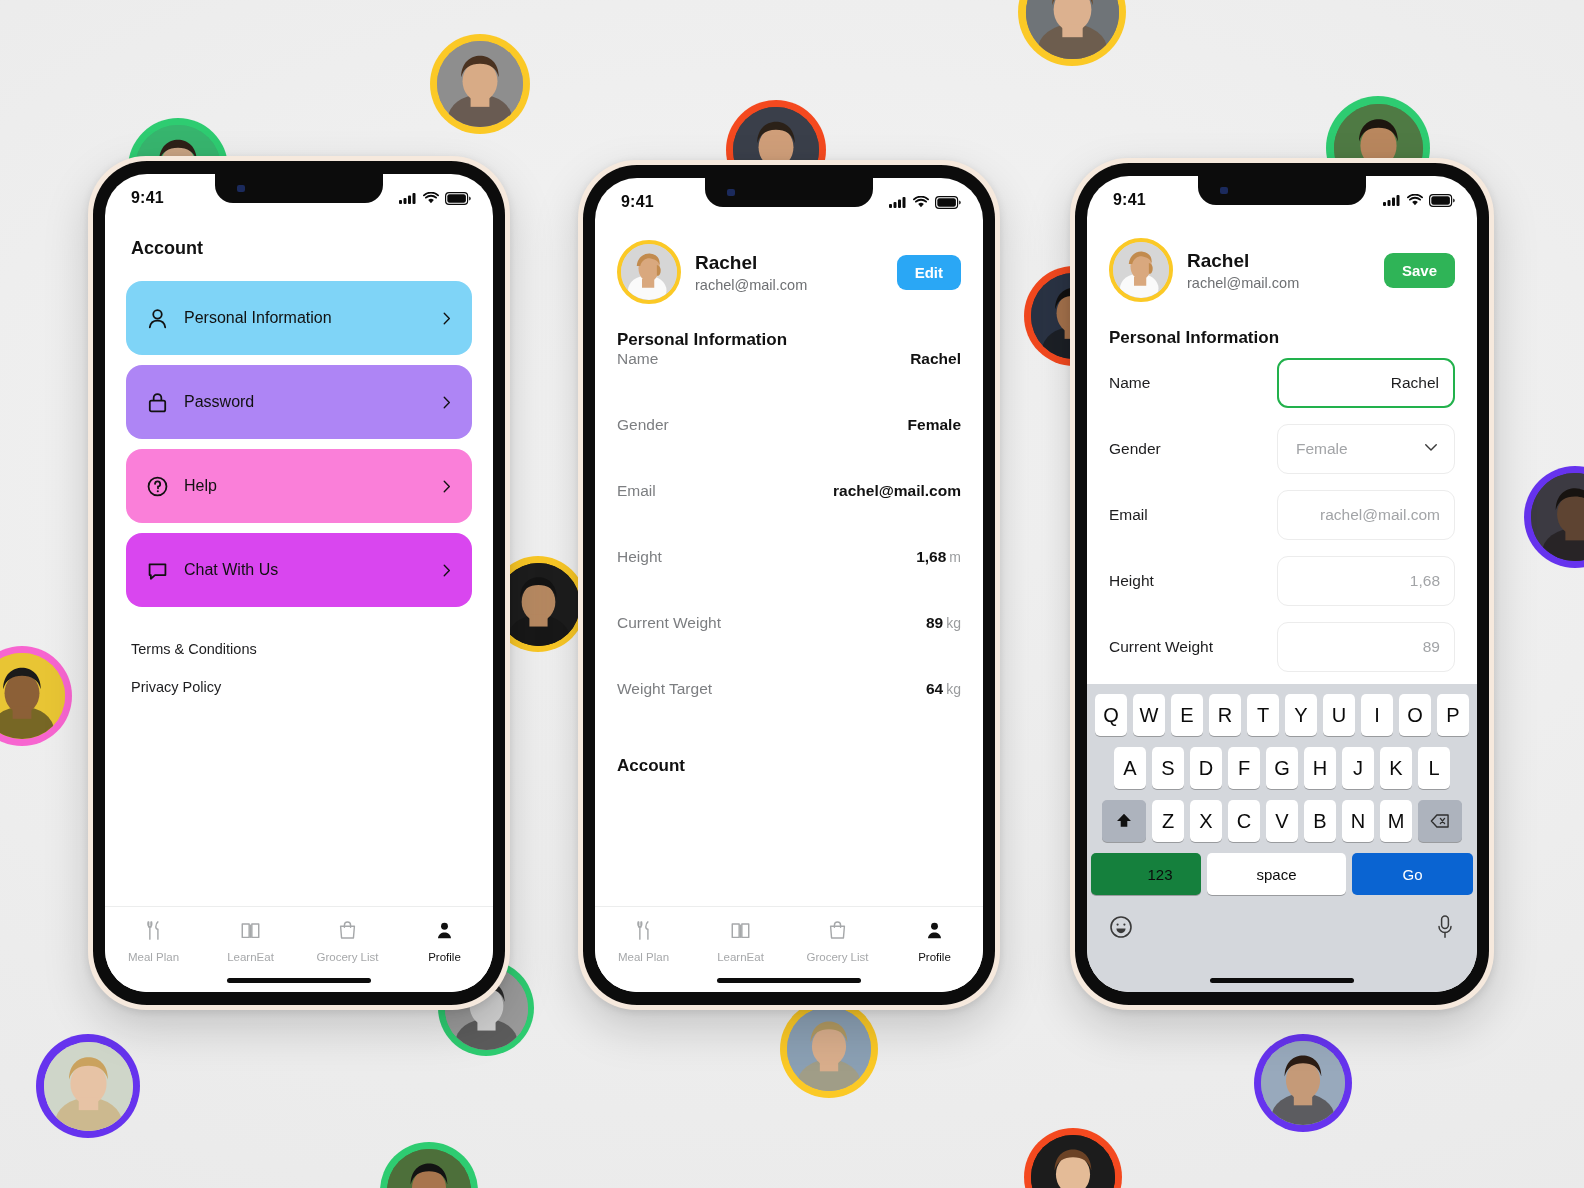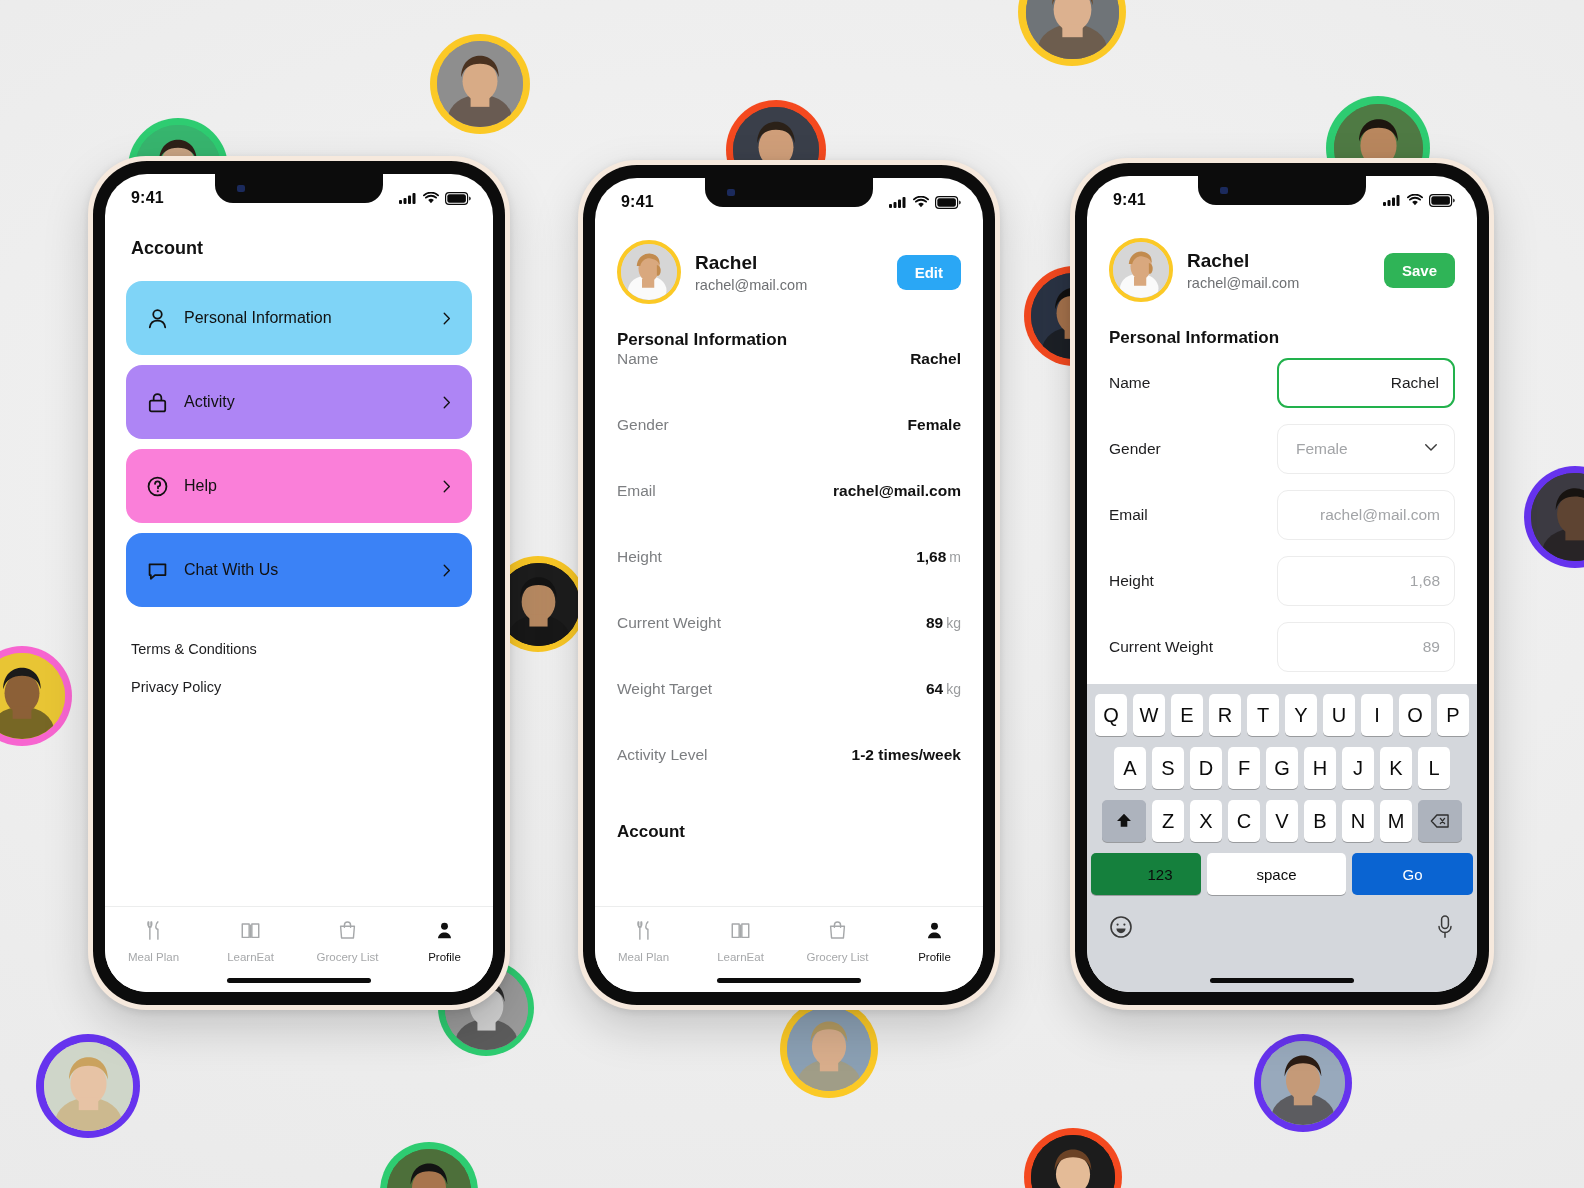--- a/index.html
+++ b/index.html
@@ -586,39 +586,39 @@
                 <path d="M8.8 4.6 16 12l-7.2 7.4" fill="none" stroke="#111" stroke-width="1.9" stroke-linecap="round" stroke-linejoin="round"></path>
               </svg></span>
           </div>
           <div class="menu-card" style="background: rgb(174, 133, 245);">
             <span class="mc-icon">
               <svg width="25" height="25" viewBox="0 0 24 24">
                 <rect x="4.6" y="10.2" width="14.8" height="10.4" rx="1.6" fill="none" stroke="#111" stroke-width="1.7"></rect>
                 <path d="M8.3 10.2V7.6a3.7 3.7 0 0 1 7.4 0v2.6" fill="none" stroke="#111" stroke-width="1.7"></path>
               </svg>
             </span>
-     <span class="mc-label">Activity</span>
+     <span class="mc-label">Password</span>
      <span class="mc-chev"><svg width="17" height="17" viewBox="0 0 24 24">
                 <path d="M8.8 4.6 16 12l-7.2 7.4" fill="none" stroke="#111" stroke-width="1.9" stroke-linecap="round" stroke-linejoin="round"></path>
               </svg></span>
           </div>
           <div class="menu-card" style="background: rgb(250, 127, 217);">
             <span class="mc-icon">
               <svg width="25" height="25" viewBox="0 0 24 24">
                 <circle cx="12" cy="12" r="8.6" fill="none" stroke="#111" stroke-width="1.7"></circle>
                 <path d="M9.6 9.5a2.5 2.5 0 1 1 2.9 2.6v1.6" fill="none" stroke="#111" stroke-width="1.7" stroke-linecap="round"></path>
                 <circle cx="12.3" cy="16.6" r="1" fill="#111"></circle>
               </svg>
             </span>
      <span class="mc-label">Help</span>
      <span class="mc-chev"><svg width="17" height="17" viewBox="0 0 24 24">
                 <path d="M8.8 4.6 16 12l-7.2 7.4" fill="none" stroke="#111" stroke-width="1.9" stroke-linecap="round" stroke-linejoin="round"></path>
               </svg></span>
           </div>
-          <div class="menu-card" style="background: #3b82f6;">
+          <div class="menu-card" style="background: #d946ef;">
             <span class="mc-icon">
               <svg width="25" height="25" viewBox="0 0 24 24">
                 <path d="M4.4 6.1h15.2v10.3H9.6l-4 3.5v-3.5H4.4Z" fill="none" stroke="#111" stroke-width="1.7" stroke-linejoin="round"></path>
               </svg>
             </span>
      <span class="mc-label">Chat With Us</span>
      <span class="mc-chev"><svg width="17" height="17" viewBox="0 0 24 24">
                 <path d="M8.8 4.6 16 12l-7.2 7.4" fill="none" stroke="#111" stroke-width="1.9" stroke-linecap="round" stroke-linejoin="round"></path>
               </svg></span>
           </div>
@@ -742,25 +742,20 @@
           <div class="info-row">
             <span class="info-label">Current Weight</span>
      <span>
        <span class="info-value">89</span><span class="info-unit">kg</span></span>
           </div>
           <div class="info-row">
             <span class="info-label">Weight Target</span>
      <span>
        <span class="info-value">64</span><span class="info-unit">kg</span></span>
           </div>
-          <div class="info-row">
-            <span class="info-label">Activity Level</span>
-     <span>
-       <span class="info-value">1-2 times/week</span></span>
-          </div>
         </div>
 
       <div class="acct-head">
         <span class="section-title">Account</span>
       </div>
 
       <div class="tabbar" id="tabbar-2">
           <div class="tab">
             <span><svg width="23" height="23" viewBox="0 0 24 24">
                 <path d="M7 3v5.4M9.4 3v5.4M8.2 8.4V21M6.4 3c-.5 2.6-.3 4.6 1.8 5.4M10 3c.5 2.6.3 4.6-1.8 5.4" fill="none" stroke="#a6a8aa" stroke-width="1.5" stroke-linecap="round"></path>

